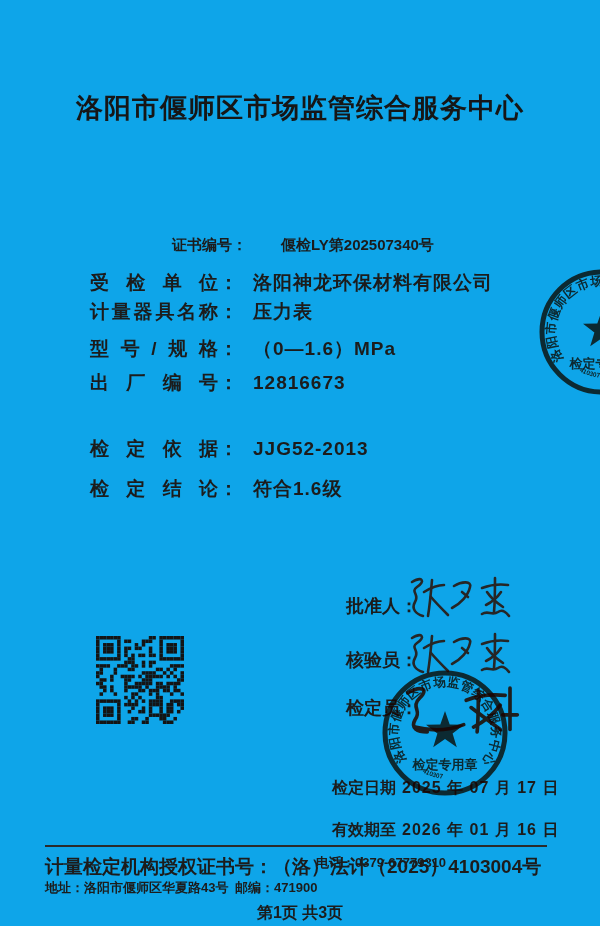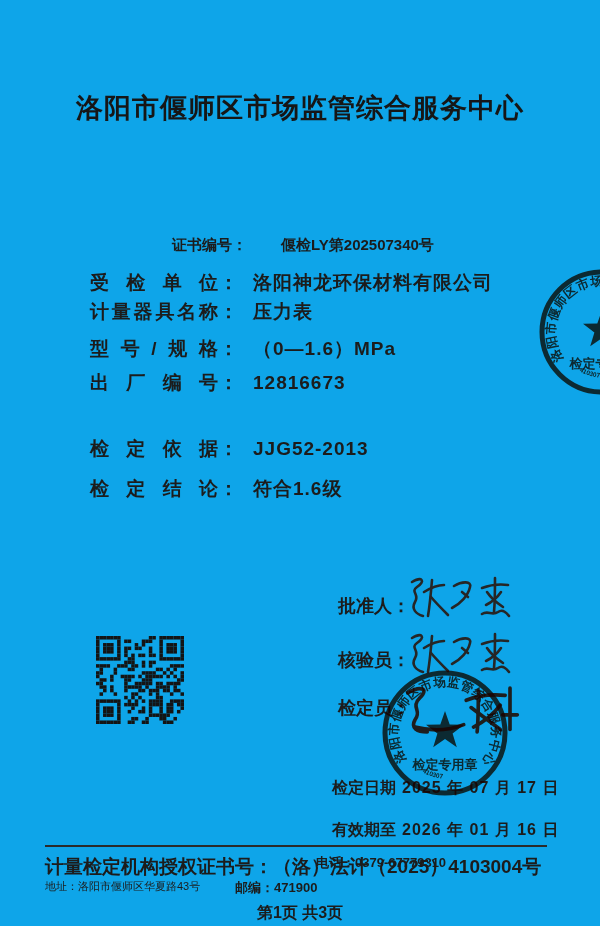--- a/index.html
+++ b/index.html
@@ -14,31 +14,31 @@
   .doc-title{
     position:absolute;top:146px;left:0;width:100%;text-align:center;
     font-size:31px;font-weight:bold;letter-spacing:24px;text-indent:24px;color:#161616;
   }
   .cert-no{position:absolute;top:210px;left:172px;font-size:15px;font-weight:bold;white-space:nowrap;margin-top:26px;}
   .cert-no .val{margin-left:34px;}
   .field{position:absolute;left:90px;font-size:19px;font-weight:bold;white-space:nowrap;}
   .flabel{display:inline-block;width:128px;text-align:justify;text-align-last:justify;vertical-align:bottom;}
   .fcolon{display:inline-block;margin-left:1px;}
   .fvalue{margin-left:15px;letter-spacing:1px;}
-  .sig-row-label{position:absolute;left:338px;font-size:18px;font-weight:bold;white-space:nowrap;}
+  .sig-row-label{position:absolute;left:346px;font-size:18px;font-weight:bold;white-space:nowrap;}
   .sig{position:absolute;z-index:1;}
   .seal{position:absolute;mix-blend-mode:multiply;opacity:.93;z-index:3;}
   .date-row{position:absolute;font-size:16px;font-weight:bold;white-space:nowrap;}
   .date-row .dlabel{position:absolute;left:332px;top:0;}
   .date-row .dvalue{position:absolute;left:402px;top:0;letter-spacing:1px;}
   .qr{position:absolute;left:96px;top:636px;width:88px;height:88px;}
   .divider{position:absolute;top:845px;left:45px;width:502px;height:2px;background:#2b2b2b;}
   .f1a{position:absolute;top:854px;left:45px;font-size:19px;font-weight:bold;white-space:nowrap;}
   .f1b{position:absolute;top:854px;left:316px;font-size:13px;font-weight:bold;white-space:nowrap;text-align:right;}
-  .f2a{position:absolute;top:879px;left:45px;font-size:11px;font-weight:normal;white-space:nowrap;}
+  .f2a{position:absolute;top:879px;left:45px;font-size:13px;font-weight:bold;white-space:nowrap;}
   .f2b{position:absolute;top:879px;left:235px;font-size:13px;font-weight:bold;white-space:nowrap;}
   .f2c{position:absolute;top:879px;left:325px;font-size:13px;font-weight:bold;white-space:nowrap;}
   .fpage{position:absolute;top:903px;left:0;width:100%;text-align:center;font-size:16px;font-weight:bold;}
   .sealtext{font-family:"Liberation Sans", sans-serif;font-weight:bold;}
 </style>
 </head>
 <body>
 
 <div class="page">
 

